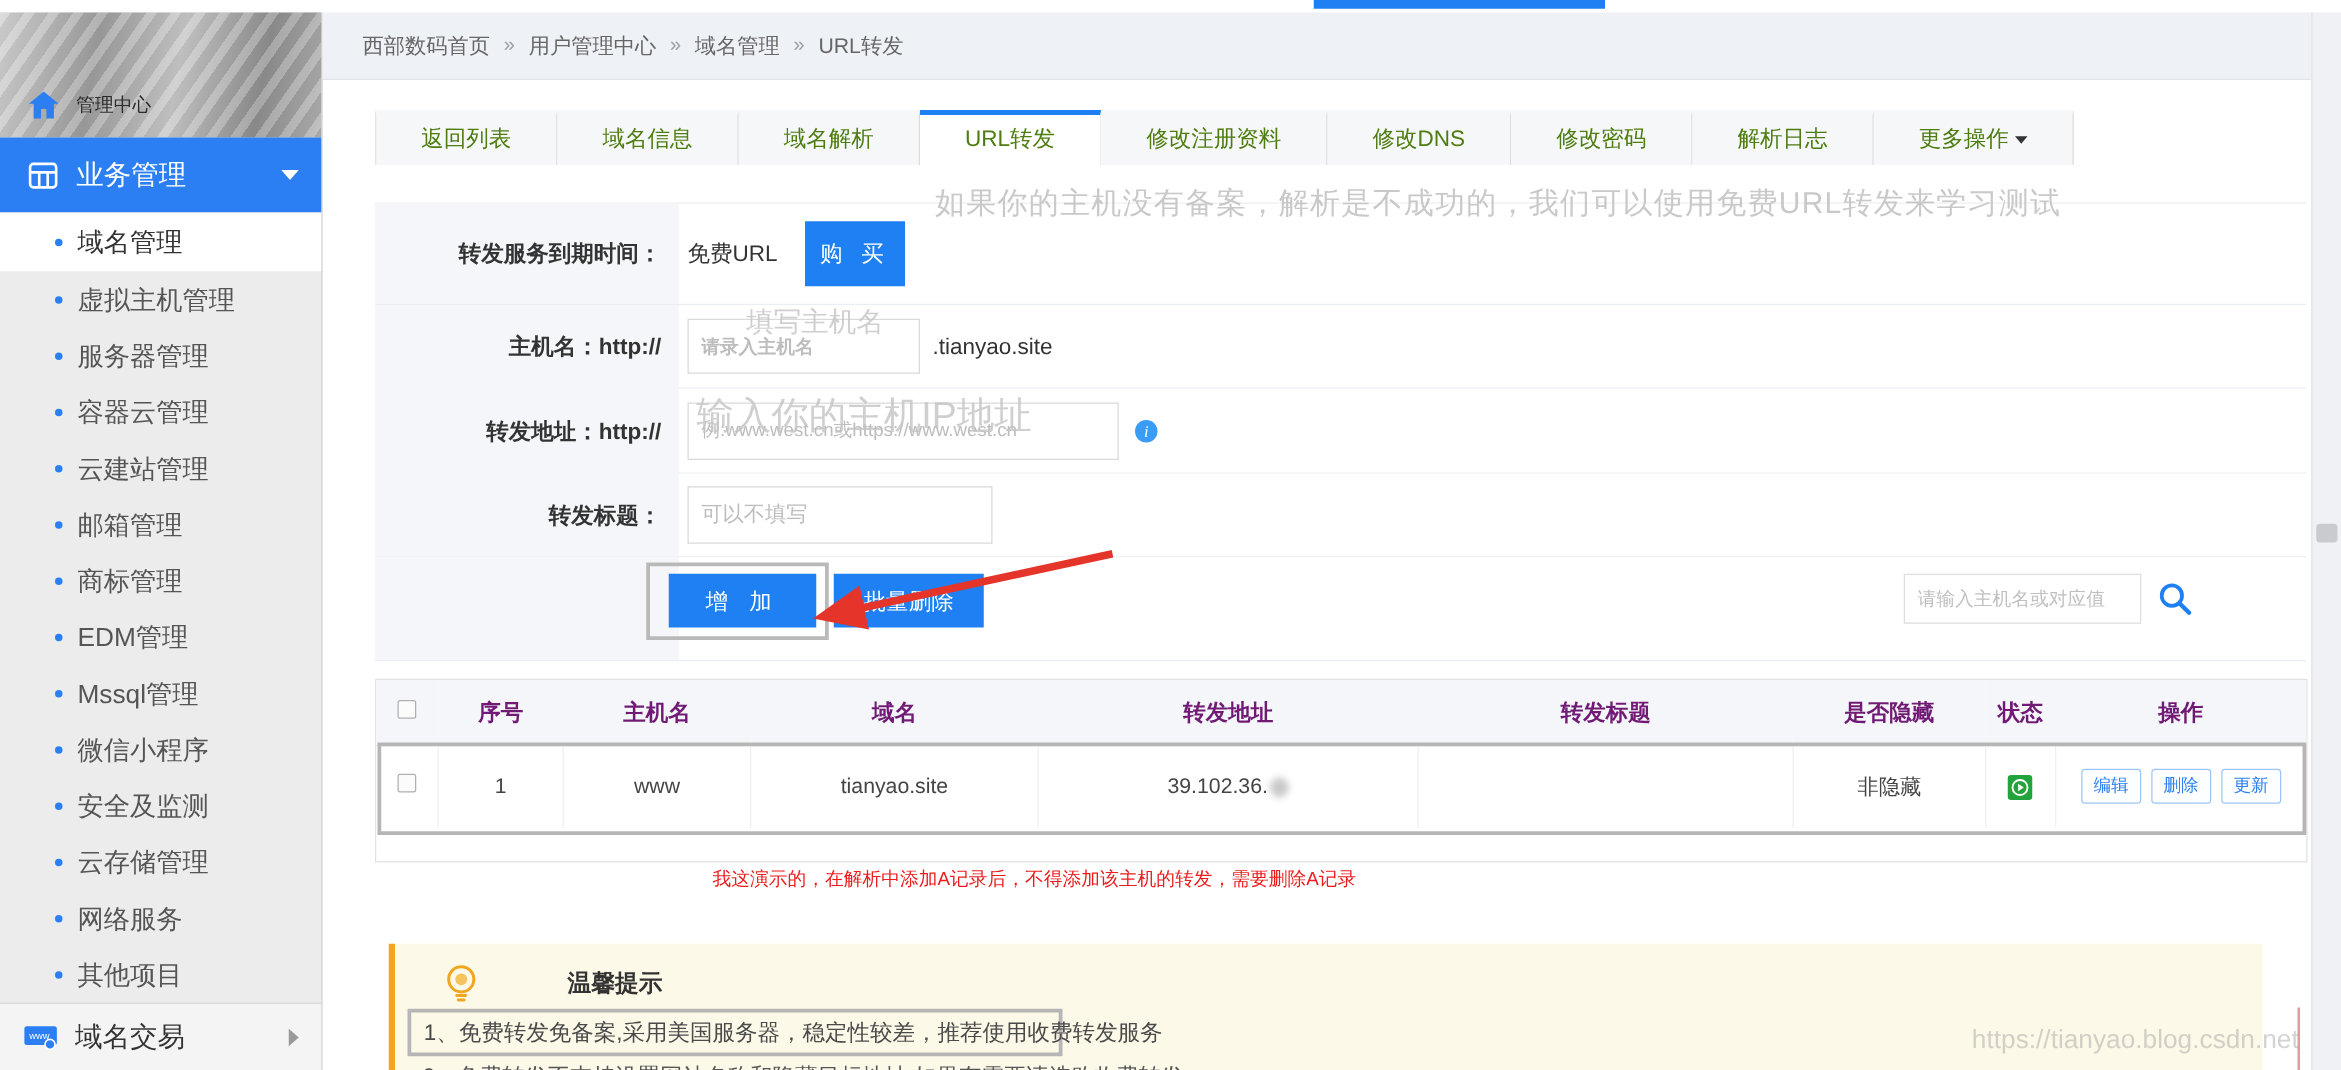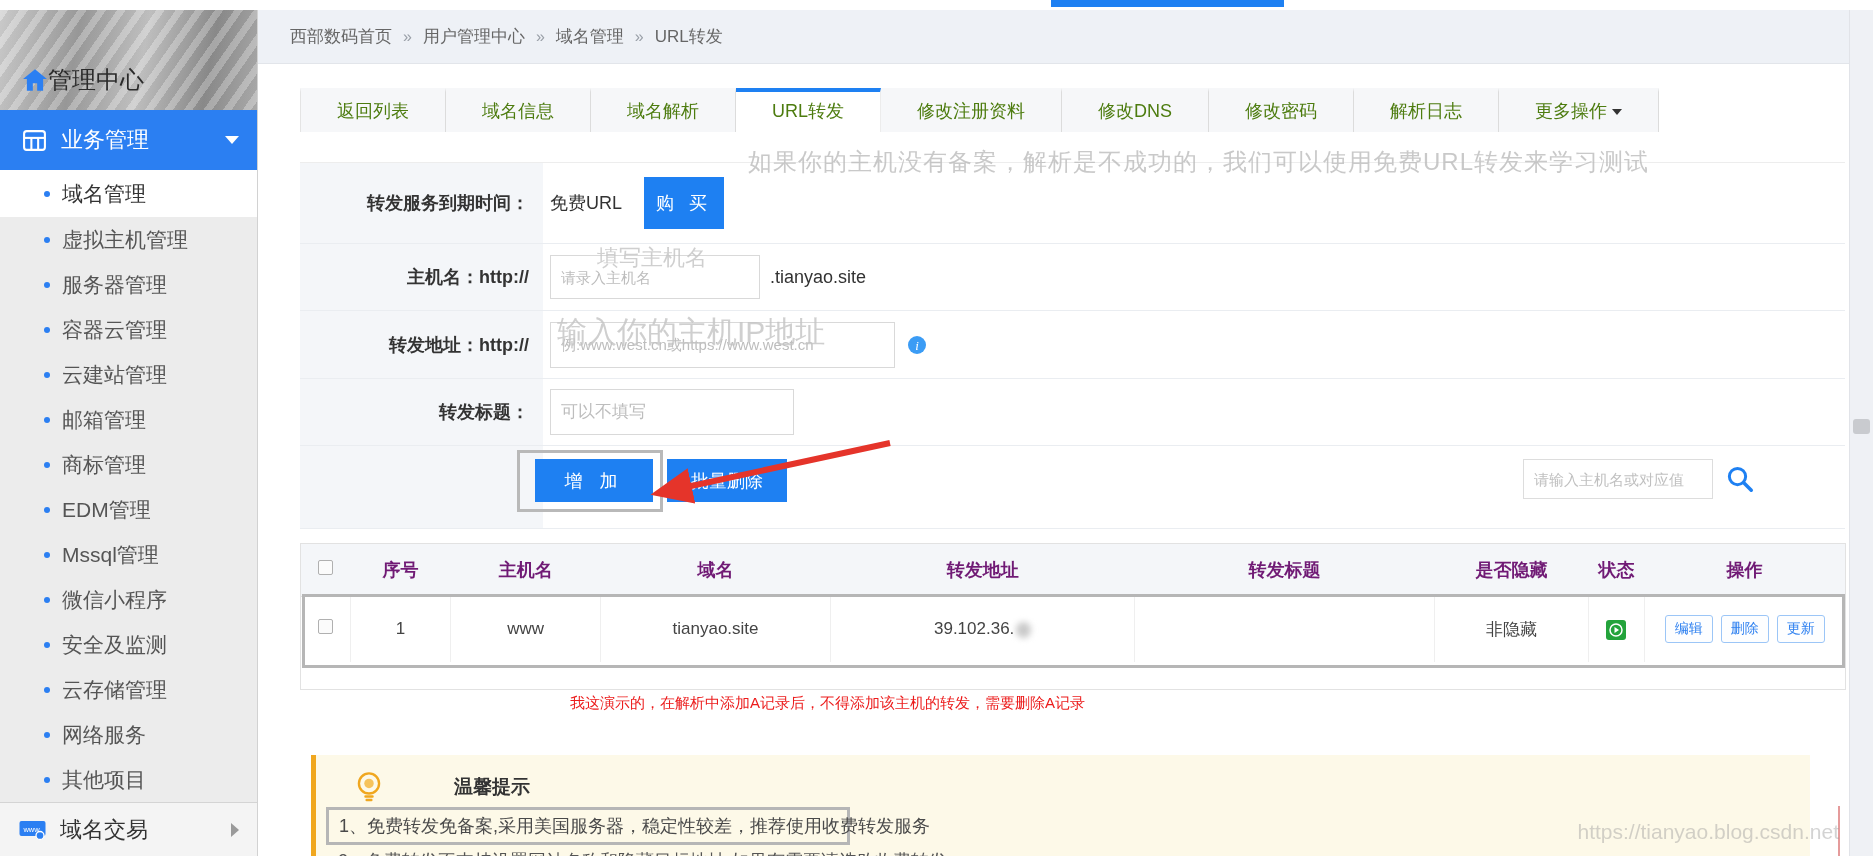--- a/index.html
+++ b/index.html
@@ -10,21 +10,21 @@
   
   .loadbar { position:absolute; left:1051px; top:0; width:233px; height:7px; background:#1e80f2; }
 
   
   .sidebar { position:absolute; left:0; top:10px; width:258px; height:846px; background:#ececec; border-right:1px solid #d2d2d2; }
   .sb-head { height:100px;
     background:
       repeating-linear-gradient(125deg, rgba(255,255,255,.22) 0 7px, rgba(0,0,0,0.04) 7px 16px),
       linear-gradient(100deg,#d2d2d2,#9d9d9d 30%,#c6c6c6 55%,#8e8e8e 80%,#b0b0b0);
     display:flex; align-items:flex-end; }
-  .sb-home { display:flex; align-items:center; padding:0 0 14px 22px; font-size:24px; color:#2b2b2b; }
+  .sb-home { display:flex; align-items:center; gap:13px; padding:0 0 14px 22px; font-size:15px; color:#2b2b2b; }
   .sb-primary { height:60px; background:#2b7ff2; color:#fff; display:flex; align-items:center; padding:0 18px 0 22px; font-size:22px; }
   .sb-primary .lbl { flex:1; margin-left:14px; }
   .caret-down { width:0; height:0; border-left:7px solid transparent; border-right:7px solid transparent; border-top:8px solid #fff; }
   .caret-right { width:0; height:0; border-top:7px solid transparent; border-bottom:7px solid transparent; border-left:8px solid #9a9a9a; }
   .sb-item { height:45px; display:flex; align-items:center; font-size:21px; color:#555; cursor:pointer; }
   .sb-item.active { height:47px; background:#fff; color:#333; }
   .dot { width:6px; height:6px; border-radius:50%; background:#2b7ff2; margin:0 12px 0 44px; flex:none; }
   .sb-footer { position:absolute; left:0; right:0; bottom:0; height:54px; background:#f4f4f4; border-top:1px solid #d4d4d4;
     display:flex; align-items:center; padding:0 18px; font-size:22px; color:#333; }
   .sb-footer .lbl { flex:1; margin-left:13px; }
@@ -48,21 +48,21 @@
   .frow { display:flex; align-items:center; border-bottom:1px solid #eaedf1; position:relative; background:#fff; }
   .flabel { width:243px; align-self:stretch; background:#f4f6f9; display:flex; align-items:center; justify-content:flex-end;
     padding-right:14px; font-weight:bold; font-size:18px; color:#333; white-space:nowrap; }
   .fcontent { display:flex; align-items:center; padding-left:7px; }
   .r1 { height:81px; } .r2 { height:67px; } .r3 { height:68px; } .r4 { height:67px; } .r5 { height:83px; }
   .val { font-size:18px; color:#333; }
   .buy-btn { margin-left:22px; width:80px; height:52px; background:#1e80f2; color:#fff; border:none; font-size:18px;
     font-family:inherit; letter-spacing:5px; cursor:pointer; }
   .txt { border:1px solid #d9d9d9; background:#fff; height:44px; font-size:15px; color:#333; padding:0 10px; font-family:inherit; }
   .txt::placeholder { color:#bdbdbd; }
-  .host-input { width:210px; }
+  .host-input { width:186px;font-weight:bold; }
   .fwd-input { width:345px; height:46px; }
   .title-input { width:244px; height:46px; font-size:17px; }
   .suffix { font-size:18px; color:#333; margin-left:10px; }
   .info-icon { margin-left:12px; display:inline-flex; }
   .addbox { position:absolute; left:217px; top:4px; width:146px; height:62px; border:3px solid #b9b9b9; }
   .add-btn { position:absolute; left:235px; top:13px; width:118px; height:43px; background:#1e80f2; color:#fff; border:none;
     font-size:18px; font-family:inherit; letter-spacing:6px; cursor:pointer; }
   .del-btn { position:absolute; left:367px; top:13px; width:120px; height:43px; background:#1e80f2; color:#fff; border:none;
     font-size:18px; font-family:inherit; cursor:pointer; }
   .search-wrap { position:absolute; left:1223px; top:13px; display:flex; align-items:center; }

